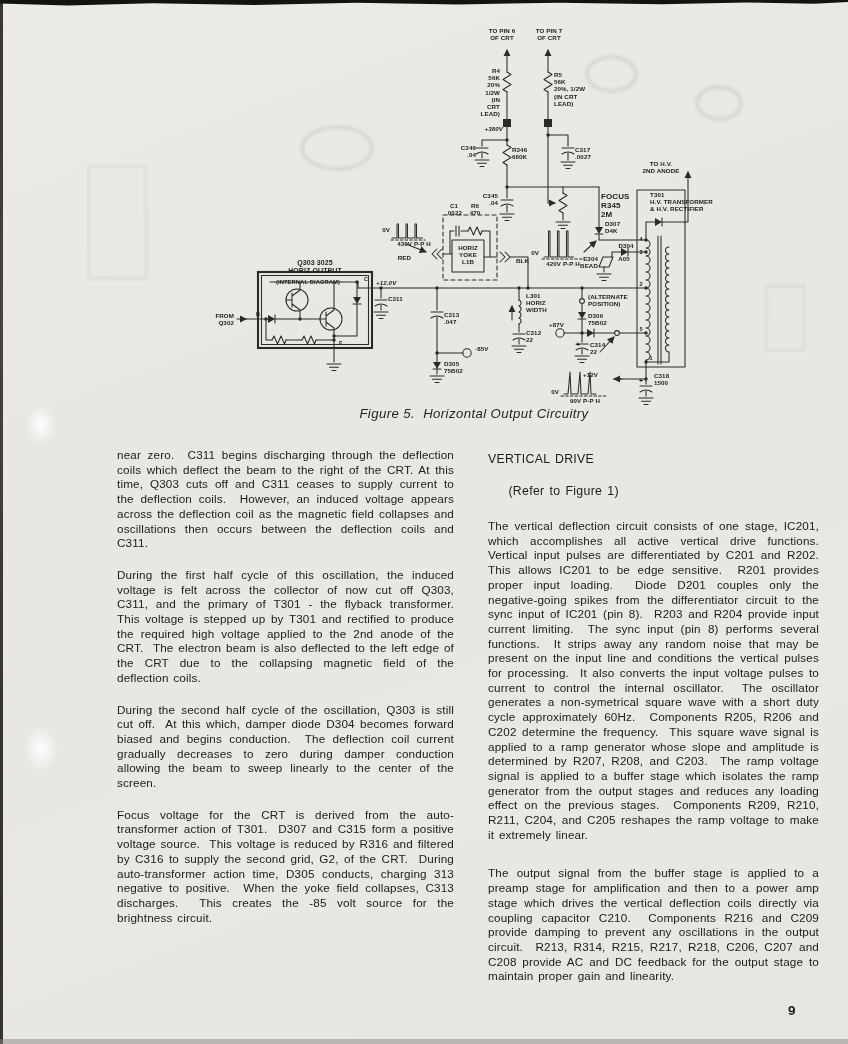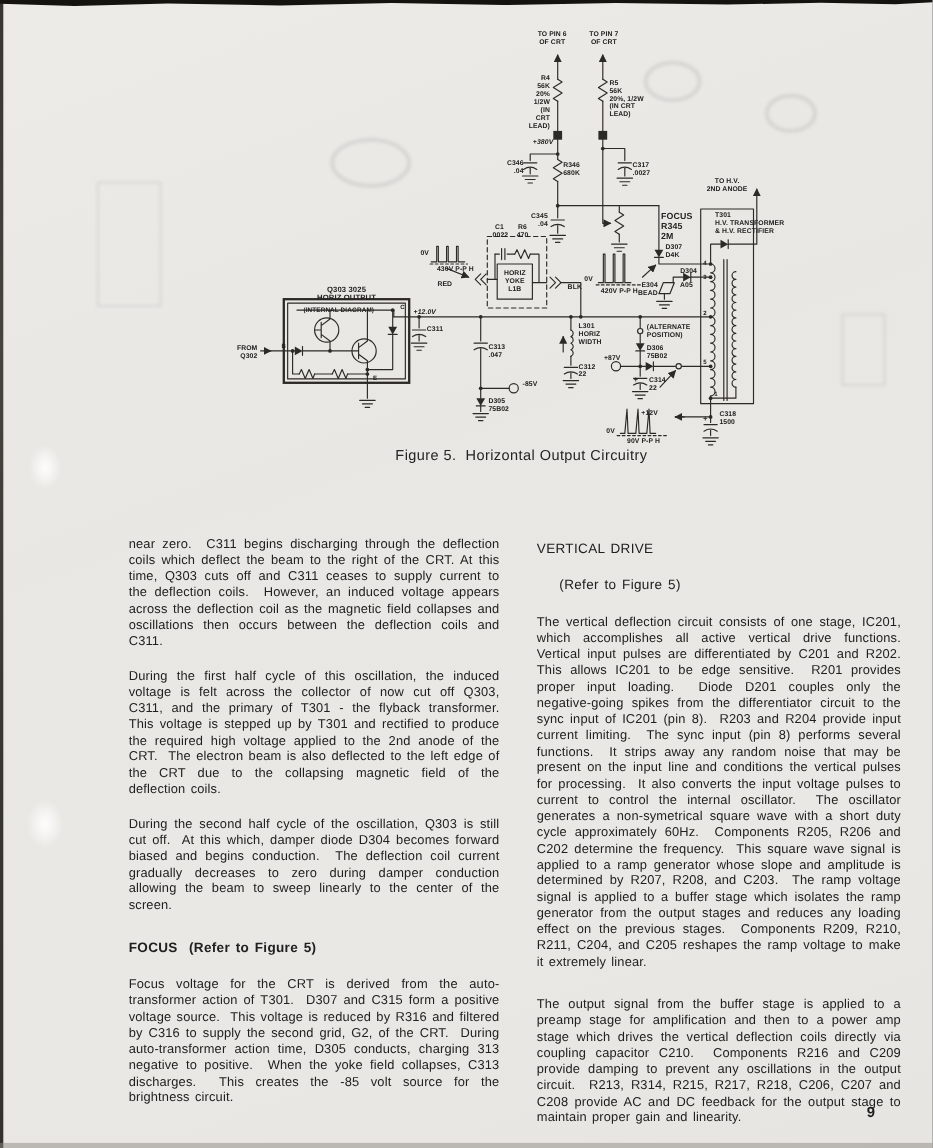--- a/index.html
+++ b/index.html
@@ -17,23 +17,23 @@
   .g-spot{background:radial-gradient(closest-side,rgba(255,255,255,.95),rgba(255,255,255,0));}
   .schematic{position:absolute;top:0;left:0;width:848px;height:430px;}
   .schematic svg{display:block;}
   .schematic text{font-weight:bold;fill:#232220;font-family:"Liberation Sans","DejaVu Sans",sans-serif;letter-spacing:.1px;}
   .w{stroke:#2c2a27;stroke-width:1.05;fill:none;stroke-linecap:round;stroke-linejoin:round;}
   .w2{stroke:#2c2a27;stroke-width:2.1;fill:none;}
   .f{fill:#2c2a27;stroke:none;}
   .dashln{stroke-dasharray:2.5,2.2;}
   .dashbox{stroke-dasharray:4,3;}
   .caption{position:absolute;left:318px;top:406px;width:312px;text-align:center;
-    font-size:13.2px;letter-spacing:.4px;white-space:pre;color:#242424;}
+    font-style:italic;font-size:13.2px;letter-spacing:.4px;white-space:pre;color:#242424;}
   .col{position:absolute;text-align:justify;font-size:11.7px;line-height:14.7px;
-    letter-spacing:.15px;word-spacing:1.4px;color:#202020;margin-top:40px;}
+    letter-spacing:.15px;word-spacing:1.4px;color:#202020;}
   .col p{margin:0 0 17px 0;white-space:pre-wrap;}
   .subhead{font-weight:bold;font-size:12.3px;letter-spacing:.3px;white-space:pre;margin:23px 0 20px 0;}
   .vhead{font-weight:normal;font-size:12.3px;letter-spacing:.3px;line-height:16px;margin:3px 0 20px 0;white-space:pre;}
   .pagenum{position:absolute;left:788px;top:1003px;font-weight:bold;font-size:13.5px;}
 </style>
 </head>
 <body>
 
 <div class="page">
 
@@ -292,25 +292,24 @@
         </g>
     </svg>
   </div>
 
   <div class="caption">Figure 5.  Horizontal Output Circuitry</div>
 
   <div class="col" style="left:117px;top:448px;width:337px;">
     <p>near zero.  C311 begins discharging through the deflection coils which deflect the beam to the right of the CRT. At this time, Q303 cuts off and C311 ceases to supply current to the deflection coils.  However, an induced voltage appears across the deflection coil as the magnetic field collapses and oscillations then occurs between the deflection coils and C311.</p>
     <p>During the first half cycle of this oscillation, the induced voltage is felt across the collector of now cut off Q303, C311, and the primary of T301 - the flyback transformer. This voltage is stepped up by T301 and rectified to produce the required high voltage applied to the 2nd anode of the CRT.  The electron beam is also deflected to the left edge of the CRT due to the collapsing magnetic field of the deflection coils.</p>
     <p>During the second half cycle of the oscillation, Q303 is still cut off.  At this which, damper diode D304 becomes forward biased and begins conduction.  The deflection coil current gradually decreases to zero during damper conduction allowing the beam to sweep linearly to the center of the screen.</p>
-    <div class="subhead">FOCUS  (Refer to Figure 5)</div>
     <p>Focus voltage for the CRT is derived from the auto-transformer action of T301.  D307 and C315 form a positive voltage source.  This voltage is reduced by R316 and filtered by C316 to supply the second grid, G2, of the CRT.  During auto-transformer action time, D305 conducts, charging 313 negative to positive.  When the yoke field collapses, C313 discharges.  This creates the -85 volt source for the brightness circuit.</p>
   </div>
 
   <div class="col" style="left:488px;top:448px;width:331px;">
     <div class="vhead"><span>VERTICAL DRIVE</span><br>
-    <span>(Refer to Figure 5)</span></div>
+    <span>(Refer to Figure 1)</span></div>
     <p>The vertical deflection circuit consists of one stage, IC201, which accomplishes all active vertical drive functions. Vertical input pulses are differentiated by C201 and R202. This allows IC201 to be edge sensitive.  R201 provides proper input loading.  Diode D201 couples only the negative-going spikes from the differentiator circuit to the sync input of IC201 (pin 8).  R203 and R204 provide input current limiting.  The sync input (pin 8) performs several functions.  It strips away any random noise that may be present on the input line and conditions the vertical pulses for processing.  It also converts the input voltage pulses to current to control the internal oscillator.  The oscillator generates a non-symetrical square wave with a short duty cycle approximately 60Hz.  Components R205, R206 and C202 determine the frequency.  This square wave signal is applied to a ramp generator whose slope and amplitude is determined by R207, R208, and C203.  The ramp voltage signal is applied to a buffer stage which isolates the ramp generator from the output stages and reduces any loading effect on the previous stages.  Components R209, R210, R211, C204, and C205 reshapes the ramp voltage to make it extremely linear.</p>
     <p style="margin-top:24px">The output signal from the buffer stage is applied to a preamp stage for amplification and then to a power amp stage which drives the vertical deflection coils directly via coupling capacitor C210.  Components R216 and C209 provide damping to prevent any oscillations in the output circuit.  R213, R314, R215, R217, R218, C206, C207 and C208 provide AC and DC feedback for the output stage to maintain proper gain and linearity.</p>
   </div>
 
   <div class="pagenum">9</div>
 </div>
 
 </body></html>

